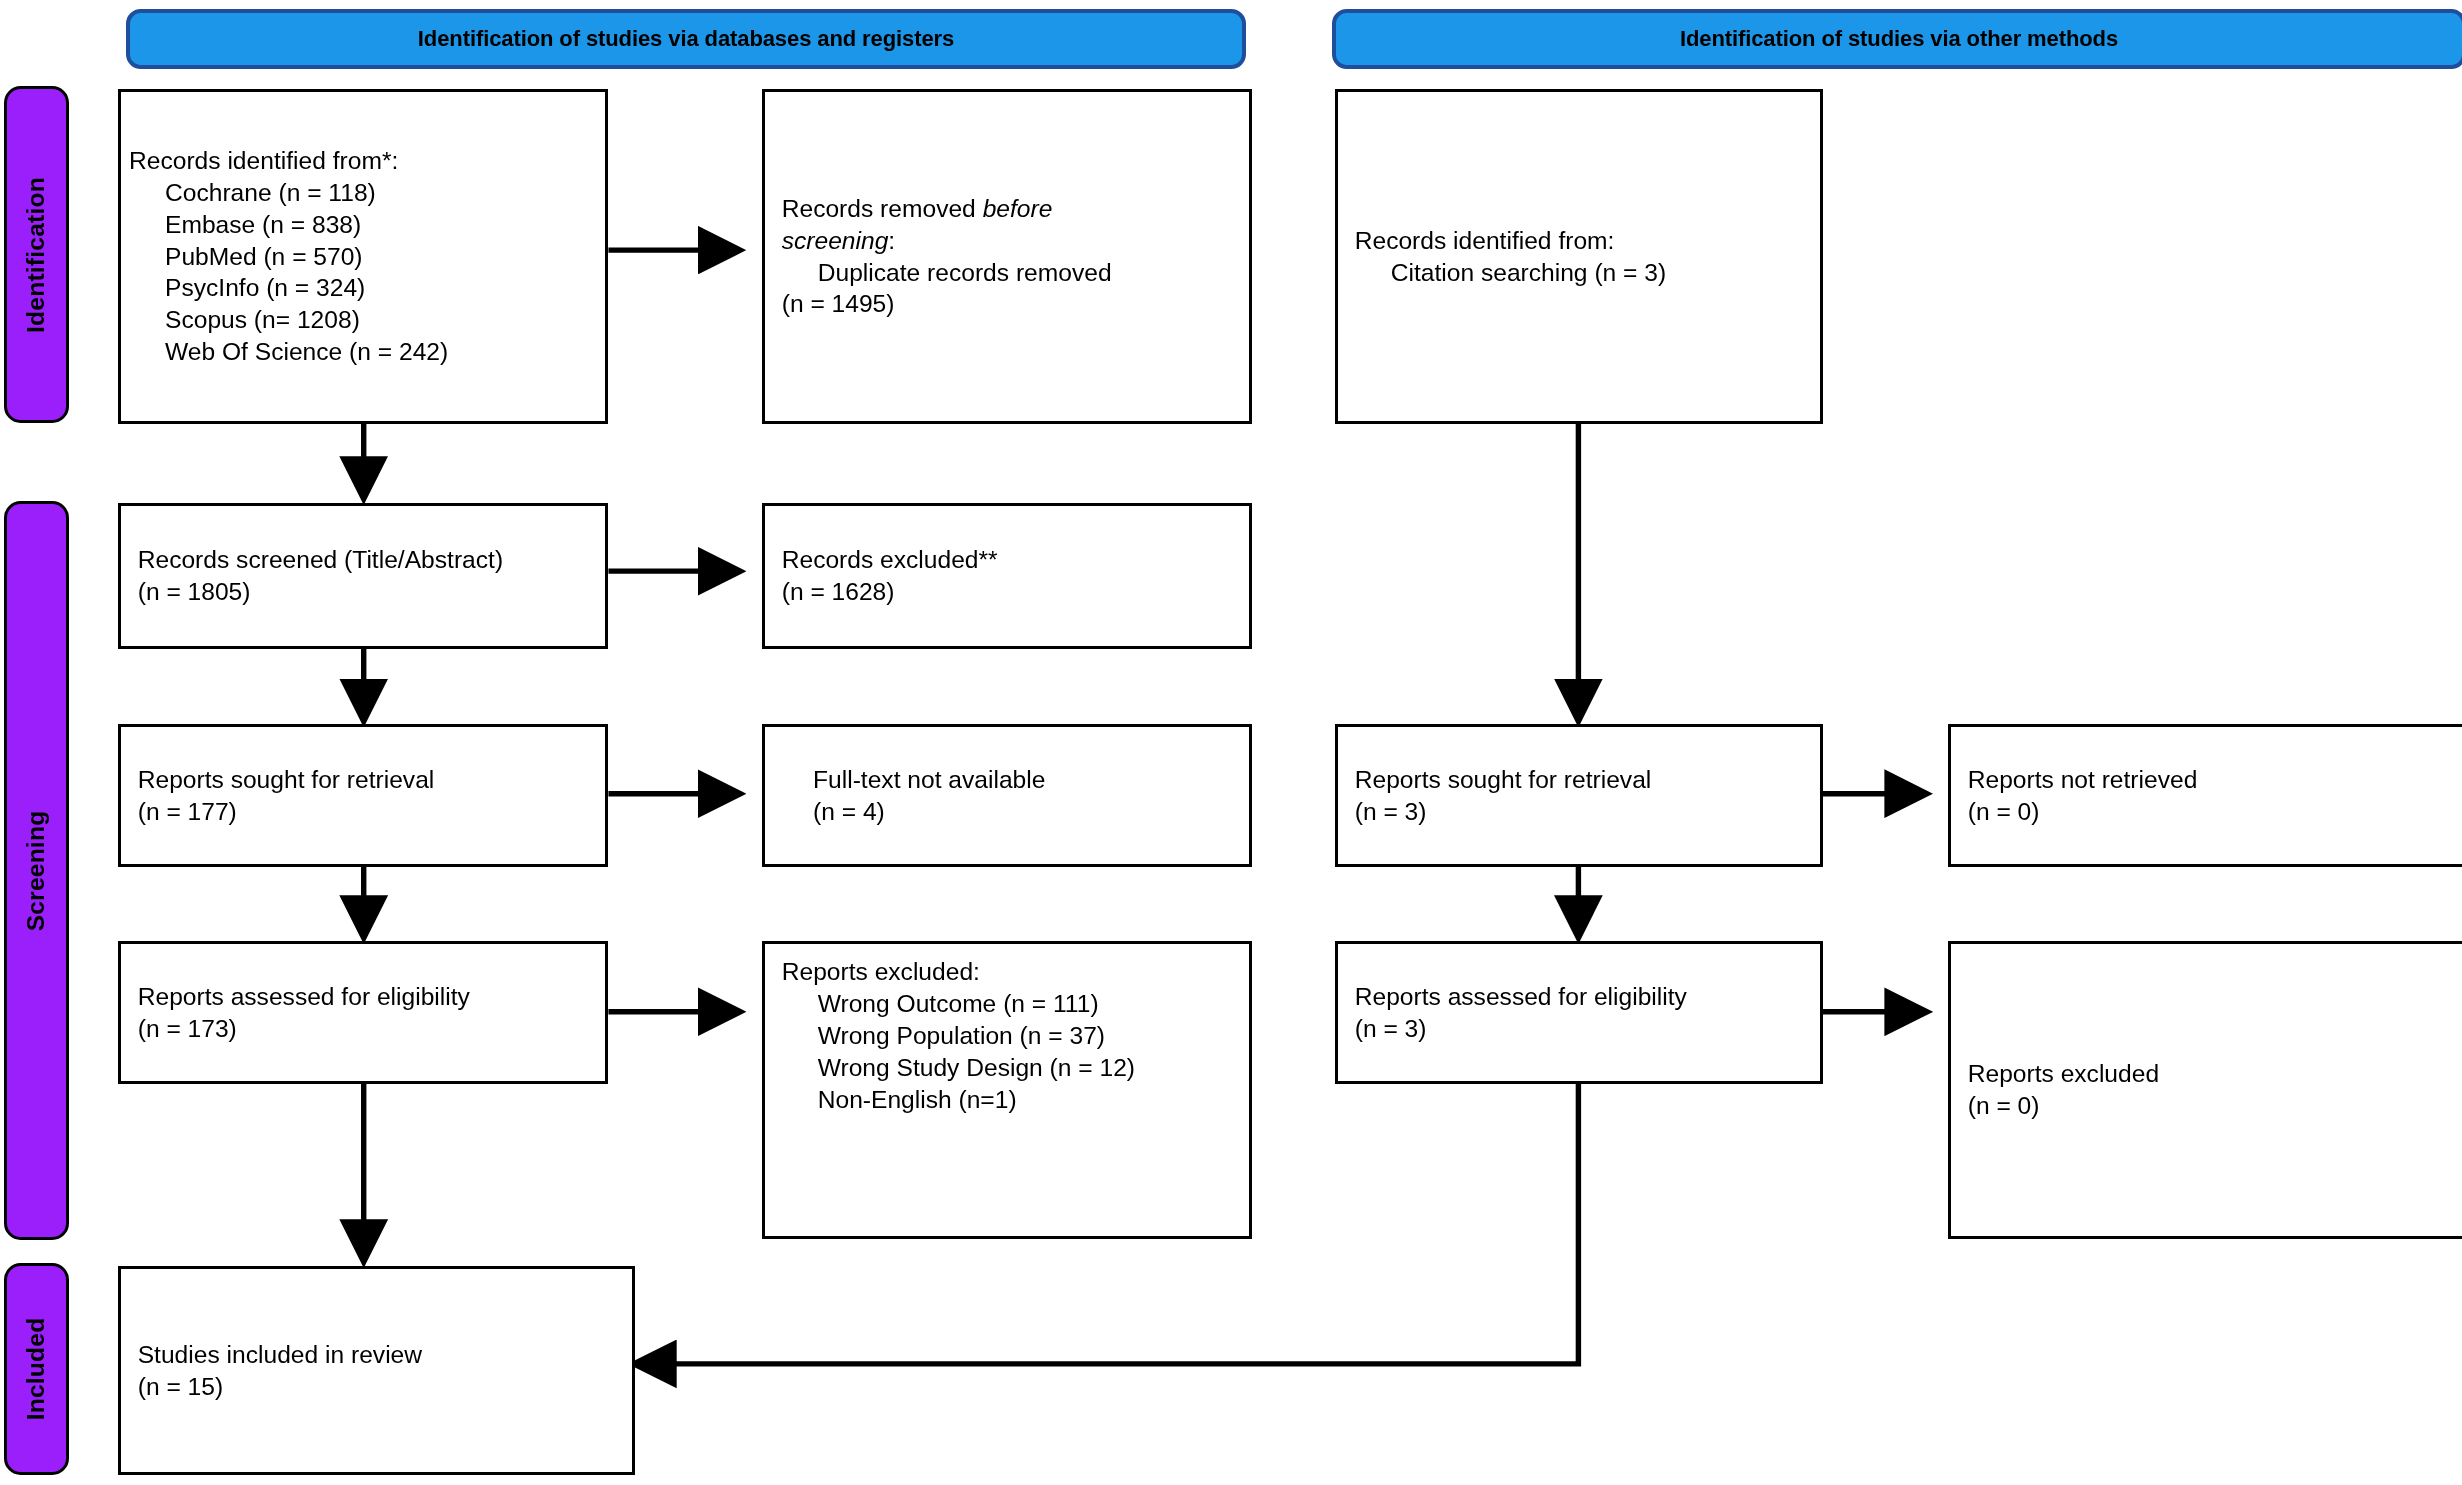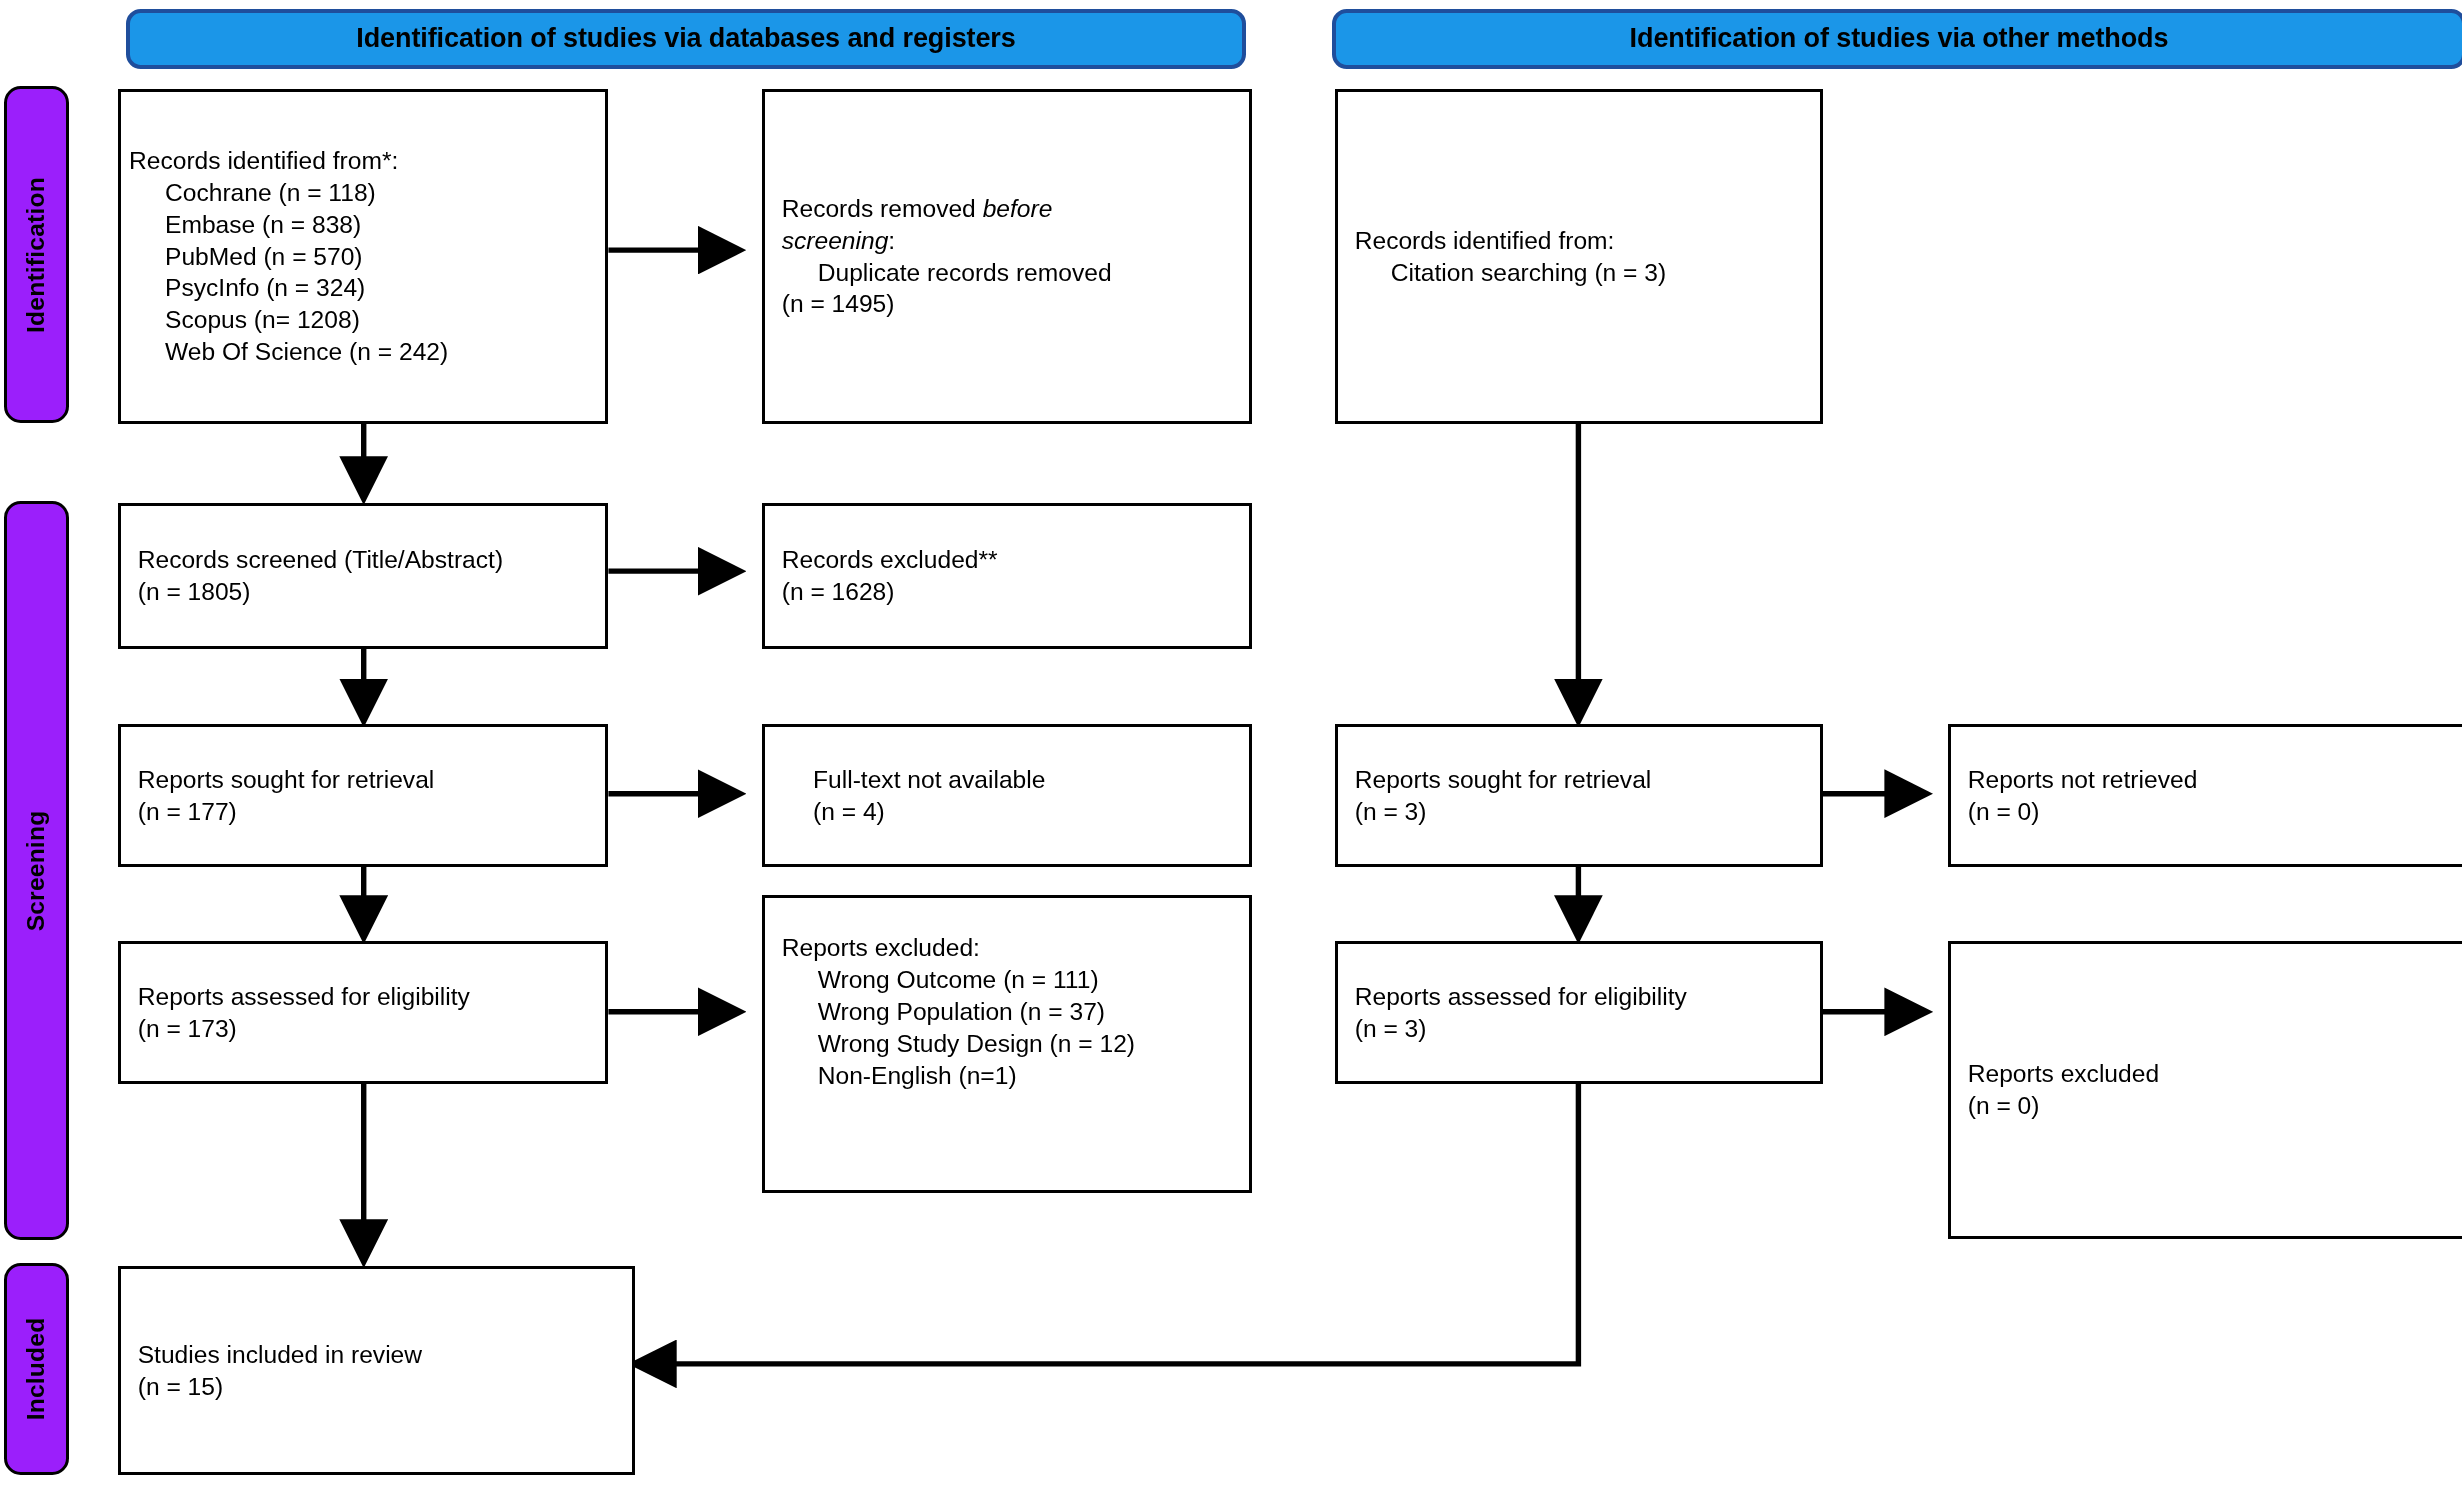--- a/index.html
+++ b/index.html
@@ -11,21 +11,21 @@
   
   .hdr{
     position:absolute;
     background:#1b96e8;
     border:4.4px solid #1f4e9c;
     border-radius:14.8px;
     box-sizing:border-box;
     display:flex;align-items:center;justify-content:center;
     color:#000;
     font-weight:bold;
-    font-size:27px;
+    font-size:22px;
     letter-spacing:-0.1px;
     text-align:center;
   }
 
   
   .tab{
     position:absolute;
     background:#9b1ffb;
     border:3.4px solid #000;
     border-radius:16.7px;
@@ -151,21 +151,21 @@
   <div class="bx" style="left:762px;top:503px;width:490px;height:146px;">
     <div class="ln">Records excluded**</div>
     <div class="ln">(n = 1628)</div>
   </div>
 
   <div class="bx" style="left:762px;top:724px;width:490px;height:143px;padding-left:48px;">
     <div class="ln">Full-text not available</div>
     <div class="ln">(n = 4)</div>
   </div>
 
-  <div class="bx" style="left:762px;top:895px;width:490px;height:298px;justify-content:flex-start;padding-top:34px;">
+  <div class="bx" style="left:762px;top:941px;width:490px;height:298px;justify-content:flex-start;padding-top:12px;">
     <div class="ln">Reports excluded:</div>
     <div class="ln ind">Wrong Outcome (n = 111)</div>
     <div class="ln ind">Wrong Population (n = 37)</div>
     <div class="ln ind">Wrong Study Design (n = 12)</div>
     <div class="ln ind">Non-English (n=1)</div>
   </div>
 
   <div class="bx" style="left:1335px;top:89px;width:488px;height:335px;">
     <div class="ln">Records identified from:</div>
     <div class="ln ind">Citation searching (n = 3)</div>

